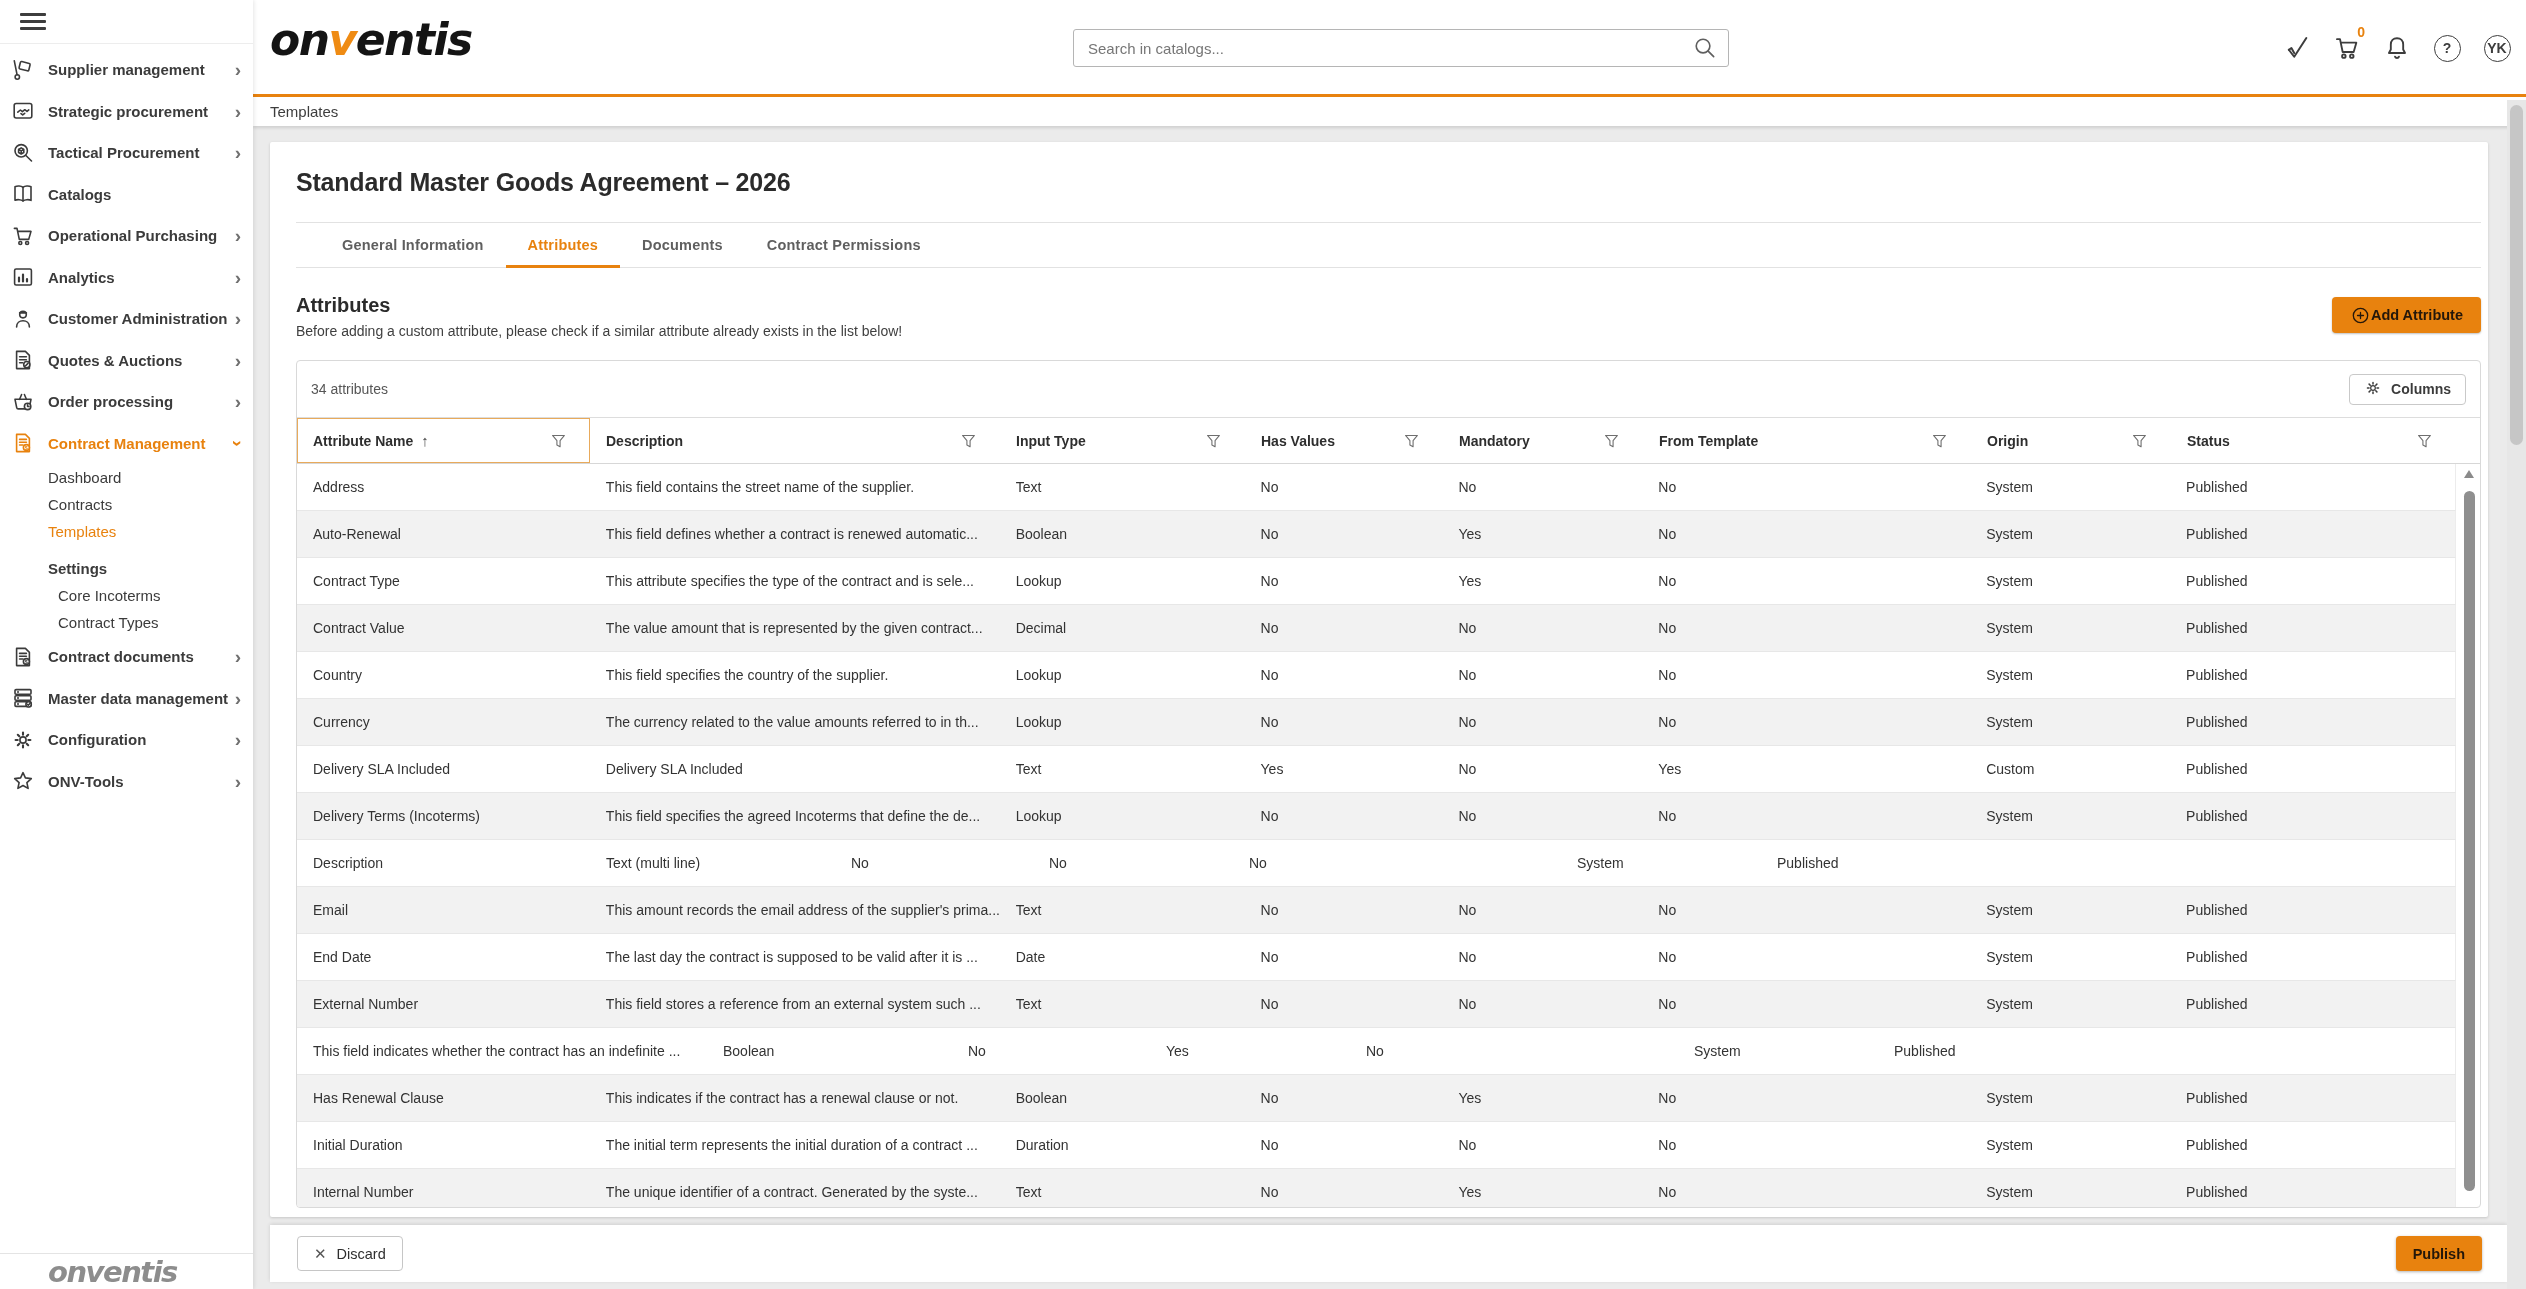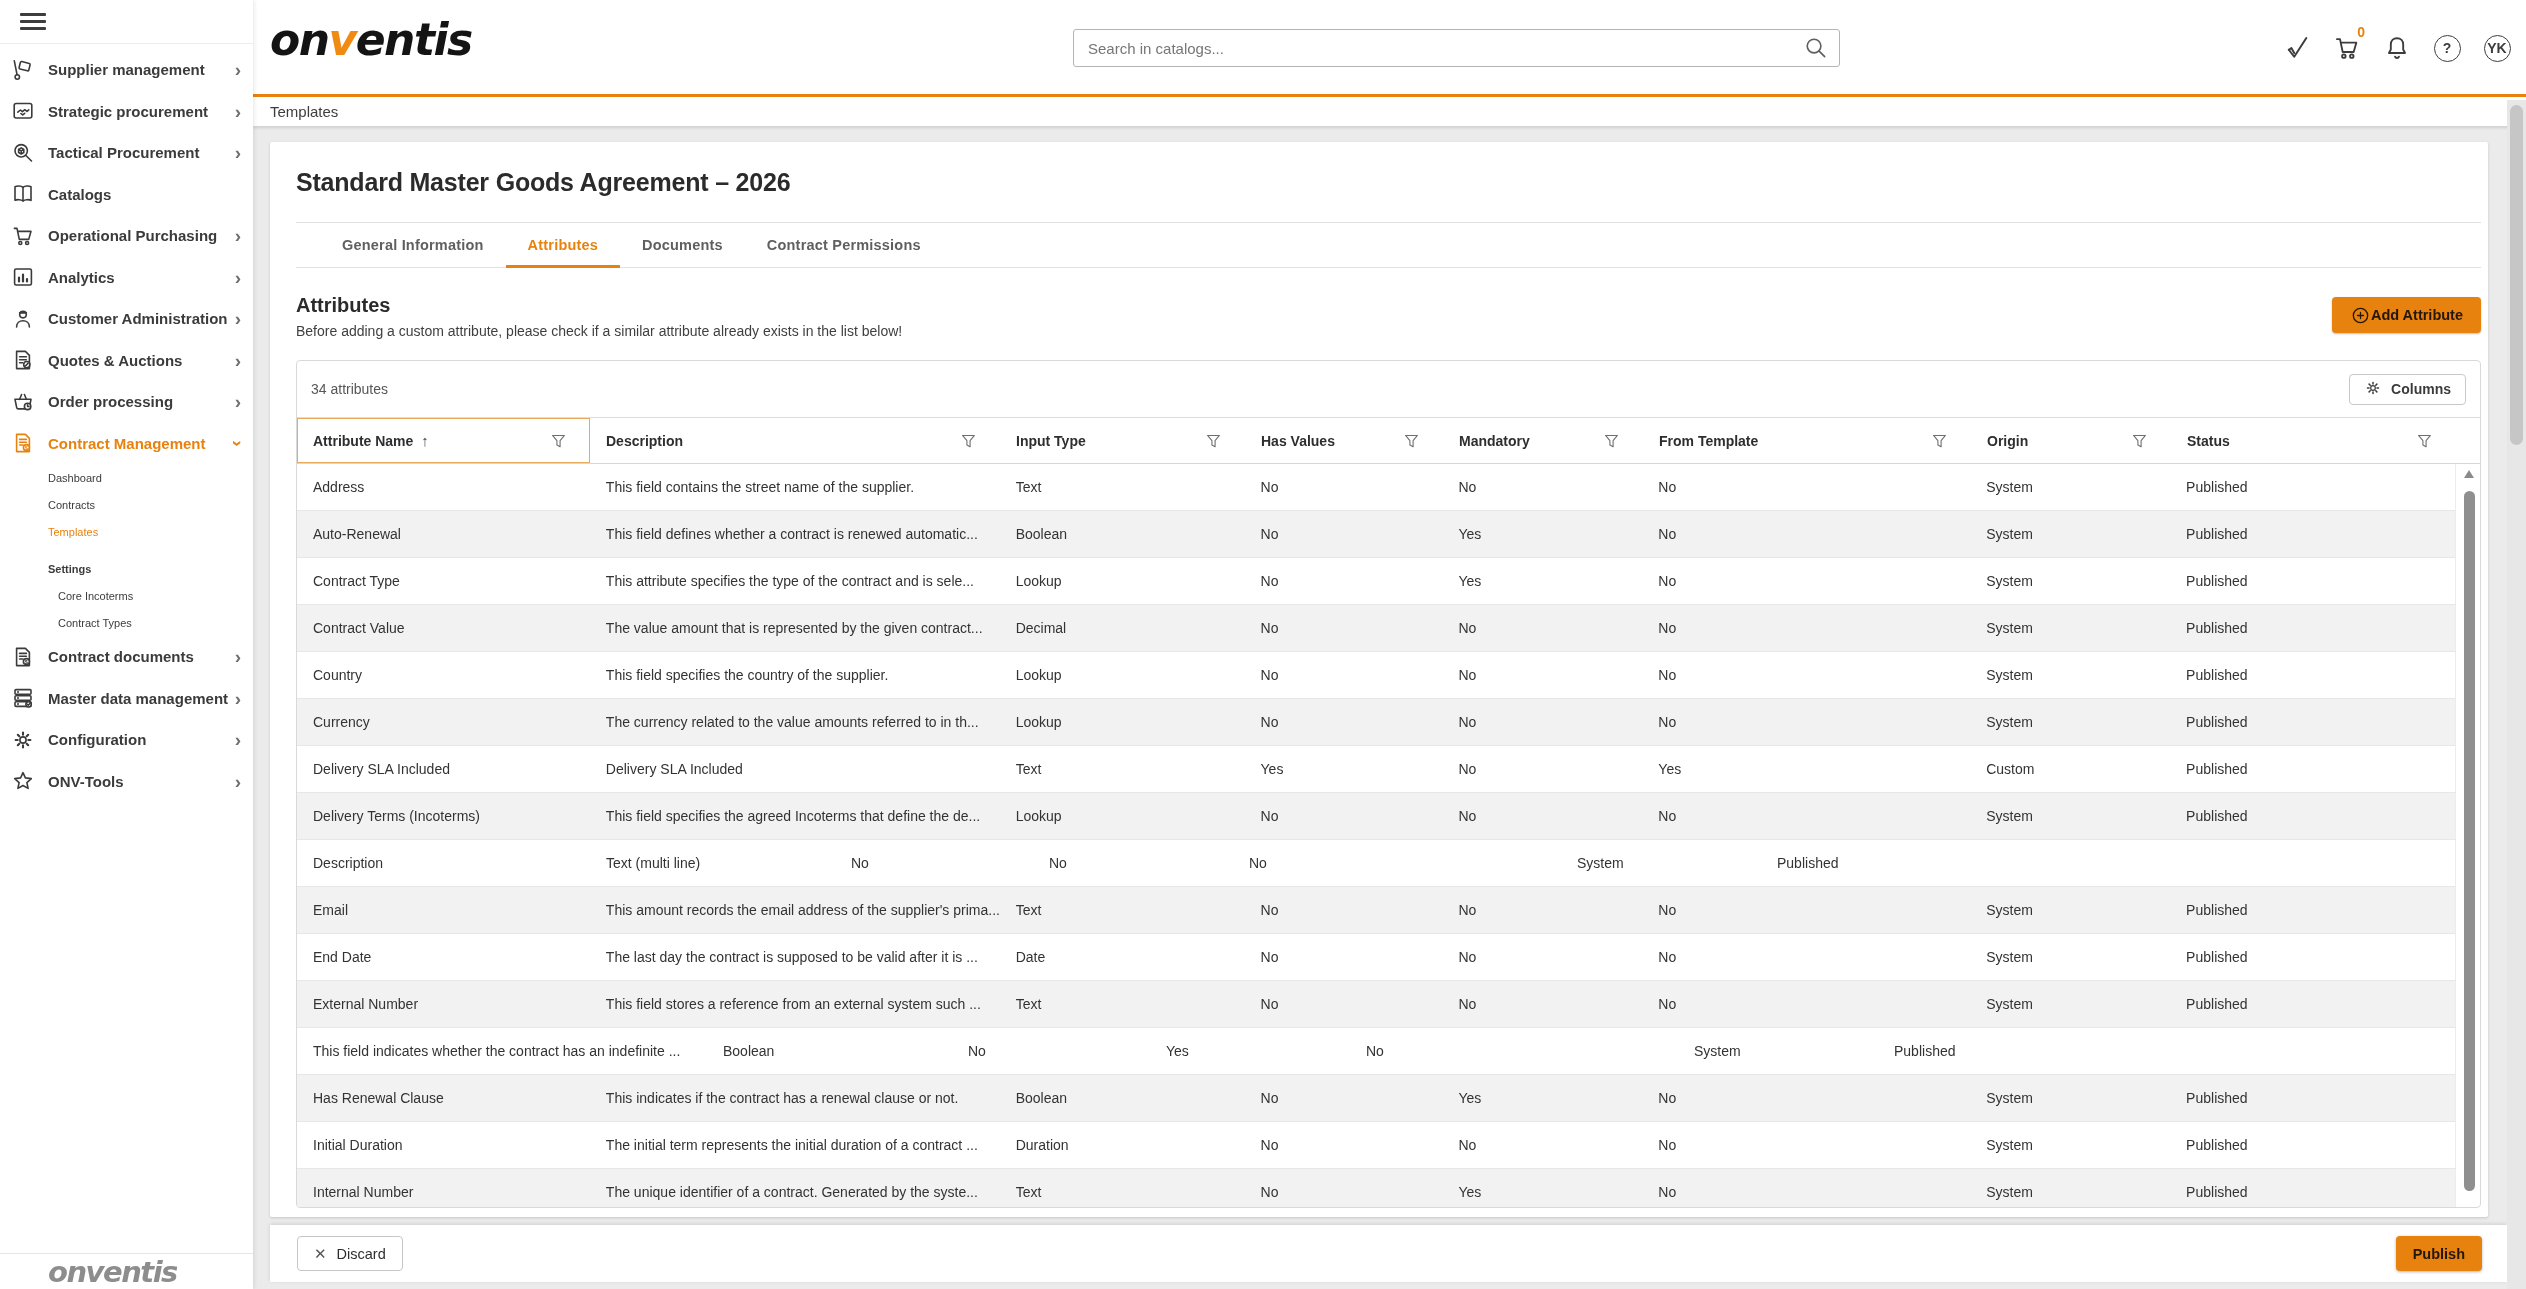--- a/index.html
+++ b/index.html
@@ -13,37 +13,37 @@
 .hamburger span{display:block;height:2.6px;background:#3d3d3d;border-radius:1px;margin:4.6px 0}
 .sidebar-nav{padding-top:5px}
 .nav-item{display:flex;align-items:center;cursor:pointer;color:#3b3b3b}
 .nav-item.top{height:41.5px;padding:0 12px 0 10px;font-weight:bold;font-size:15px}
 .nav-icon{width:26px;height:26px;flex:0 0 26px;margin-right:12px;color:#3b3b3b;display:flex;align-items:center;justify-content:center}
 .nav-icon svg{width:24px;height:24px}
 .nav-label{white-space:nowrap}
 .nav-chevron{margin-left:auto;font-size:19px;color:#707070;line-height:1;display:inline-block}
 .nav-chevron.down{transform:rotate(90deg)}
 .nav-item.active,.nav-item.active .nav-icon,.nav-item.active .nav-chevron{color:#e8820e}
-.nav-item.sub,.nav-item.sub-header,.nav-item.sub2{height:27px;font-size:11px;padding-left:48px}
+.nav-item.sub,.nav-item.sub-header,.nav-item.sub2{height:27px;font-size:15px;padding-left:48px}
 .nav-item.sub2{padding-left:58px}
 .nav-item.sub-header{font-weight:bold;margin-top:10px;cursor:default}
 .nav-item.sub.active{color:#e8820e}
 .sidebar-footer{position:absolute;left:0;bottom:0;width:100%;height:36px;border-top:1px solid #e4e4e4;display:flex;align-items:center;padding-left:48px;background:#fff}
 
 
 .logo{font-family:"DejaVu Sans",sans-serif;font-style:italic;font-weight:bold;letter-spacing:-1.5px;white-space:nowrap}
 .logo .tick{color:#ef8b13}
 .logo.main{font-size:44px;color:#141414}
 .logo.gray{font-size:29px;color:#8d8d8d}
 .logo.gray .tick{color:#8d8d8d}
 
 
 .topbar{position:absolute;left:253px;top:0;right:0;height:97px;background:#fff;border-bottom:3px solid #e8820e;z-index:20}
 .logo-wrap{position:absolute;left:17px;top:14px;cursor:pointer}
-.search-wrap{position:absolute;left:820px;top:29px;width:767px;height:38px;border:1px solid #b5b5b5;border-radius:3px;background:#fff;display:flex;align-items:center}
+.search-wrap{position:absolute;left:820px;top:29px;width:656px;height:38px;border:1px solid #b5b5b5;border-radius:3px;background:#fff;display:flex;align-items:center}
 .search-wrap input{flex:1;border:none;outline:none;font:15px "Liberation Sans",sans-serif;color:#444;padding:0 10px 0 14px;background:transparent}
 .search-wrap input::placeholder{color:#767676}
 .search-icon{width:26px;height:26px;margin-right:10px;color:#5f5f5f;cursor:pointer}
 .top-icons{position:absolute;right:14px;top:33px;display:flex;align-items:center;gap:20px}
 .top-icon{position:relative;width:30px;height:30px;display:flex;align-items:center;justify-content:center;color:#3d3d3d;cursor:pointer}
 .top-icon svg{width:28px;height:28px}
 .cart-badge{position:absolute;top:-9px;right:-3px;color:#e8820e;font-size:14px;font-weight:bold}
 .circle-icon{width:27px;height:27px;border:1.6px solid #3d3d3d;border-radius:50%;display:flex;align-items:center;justify-content:center;font-size:14px;font-weight:bold;color:#3d3d3d}
 
 

